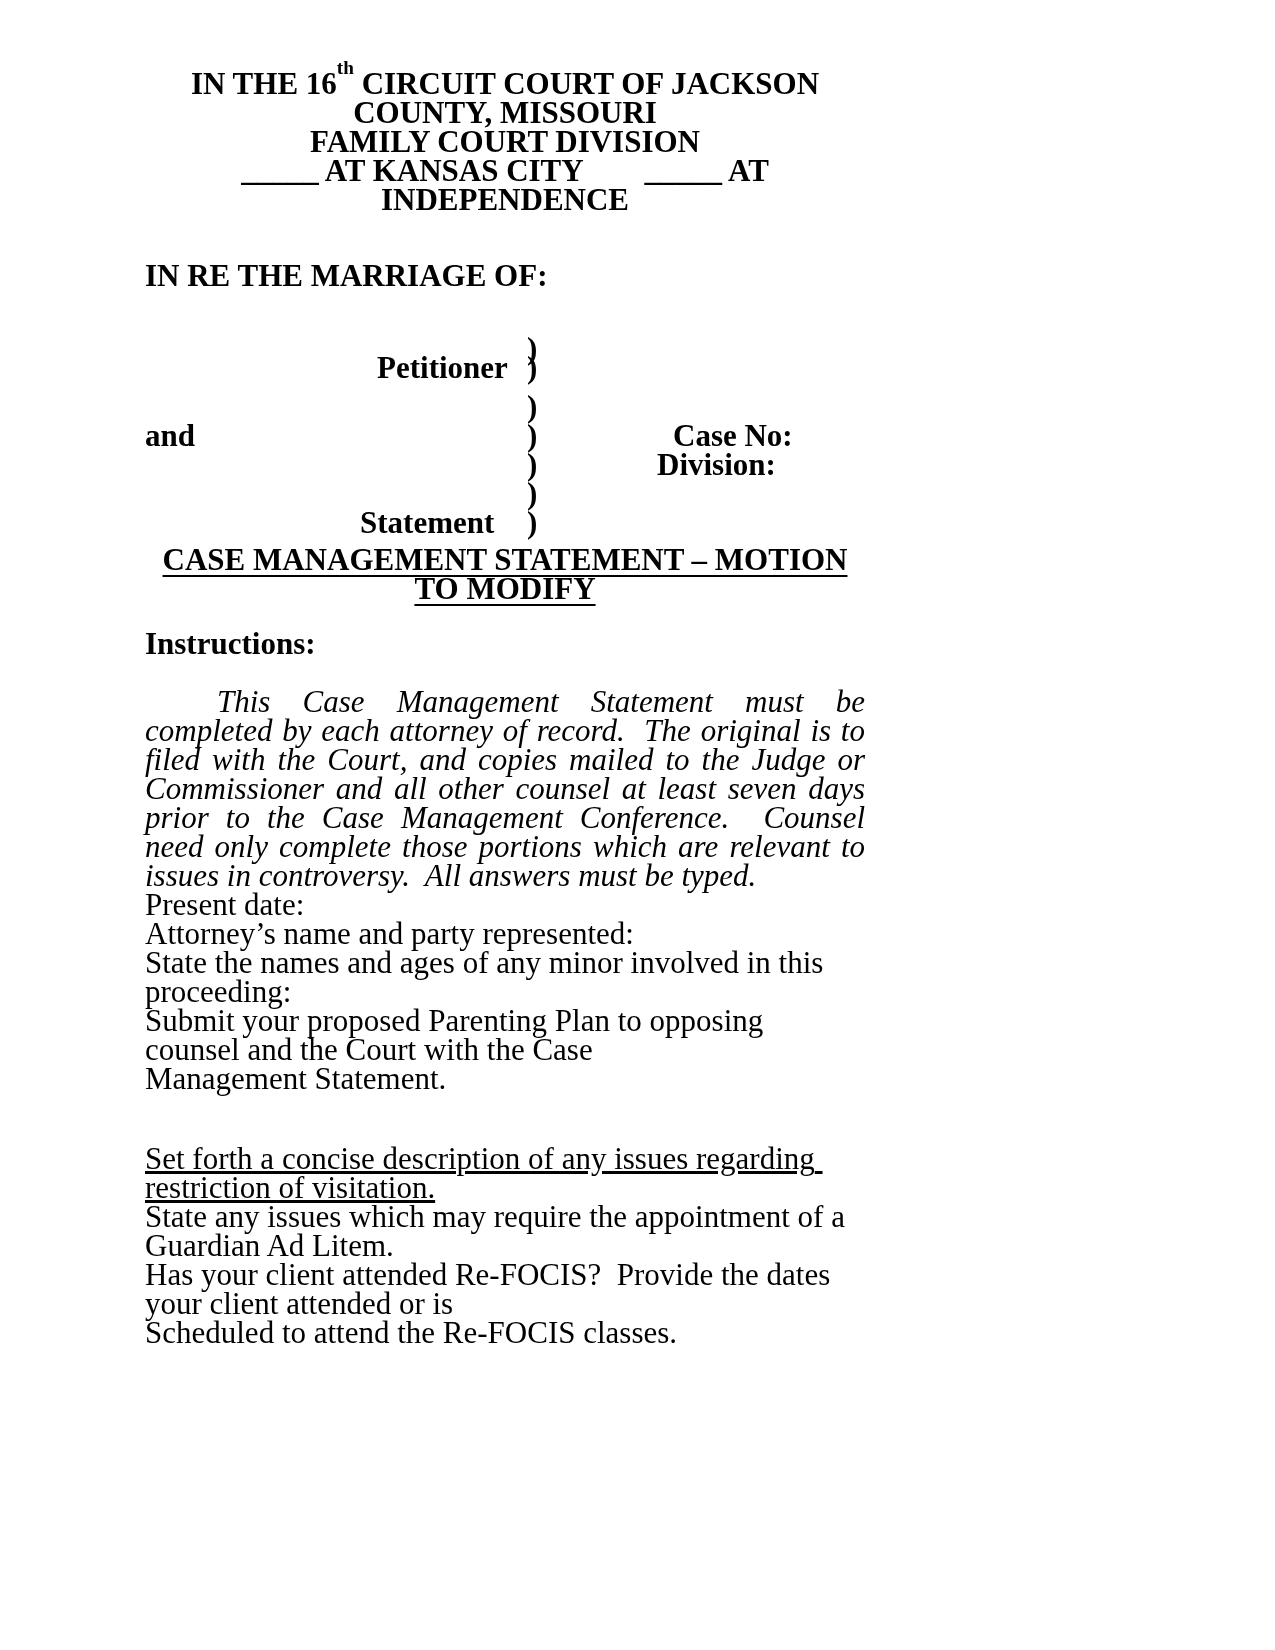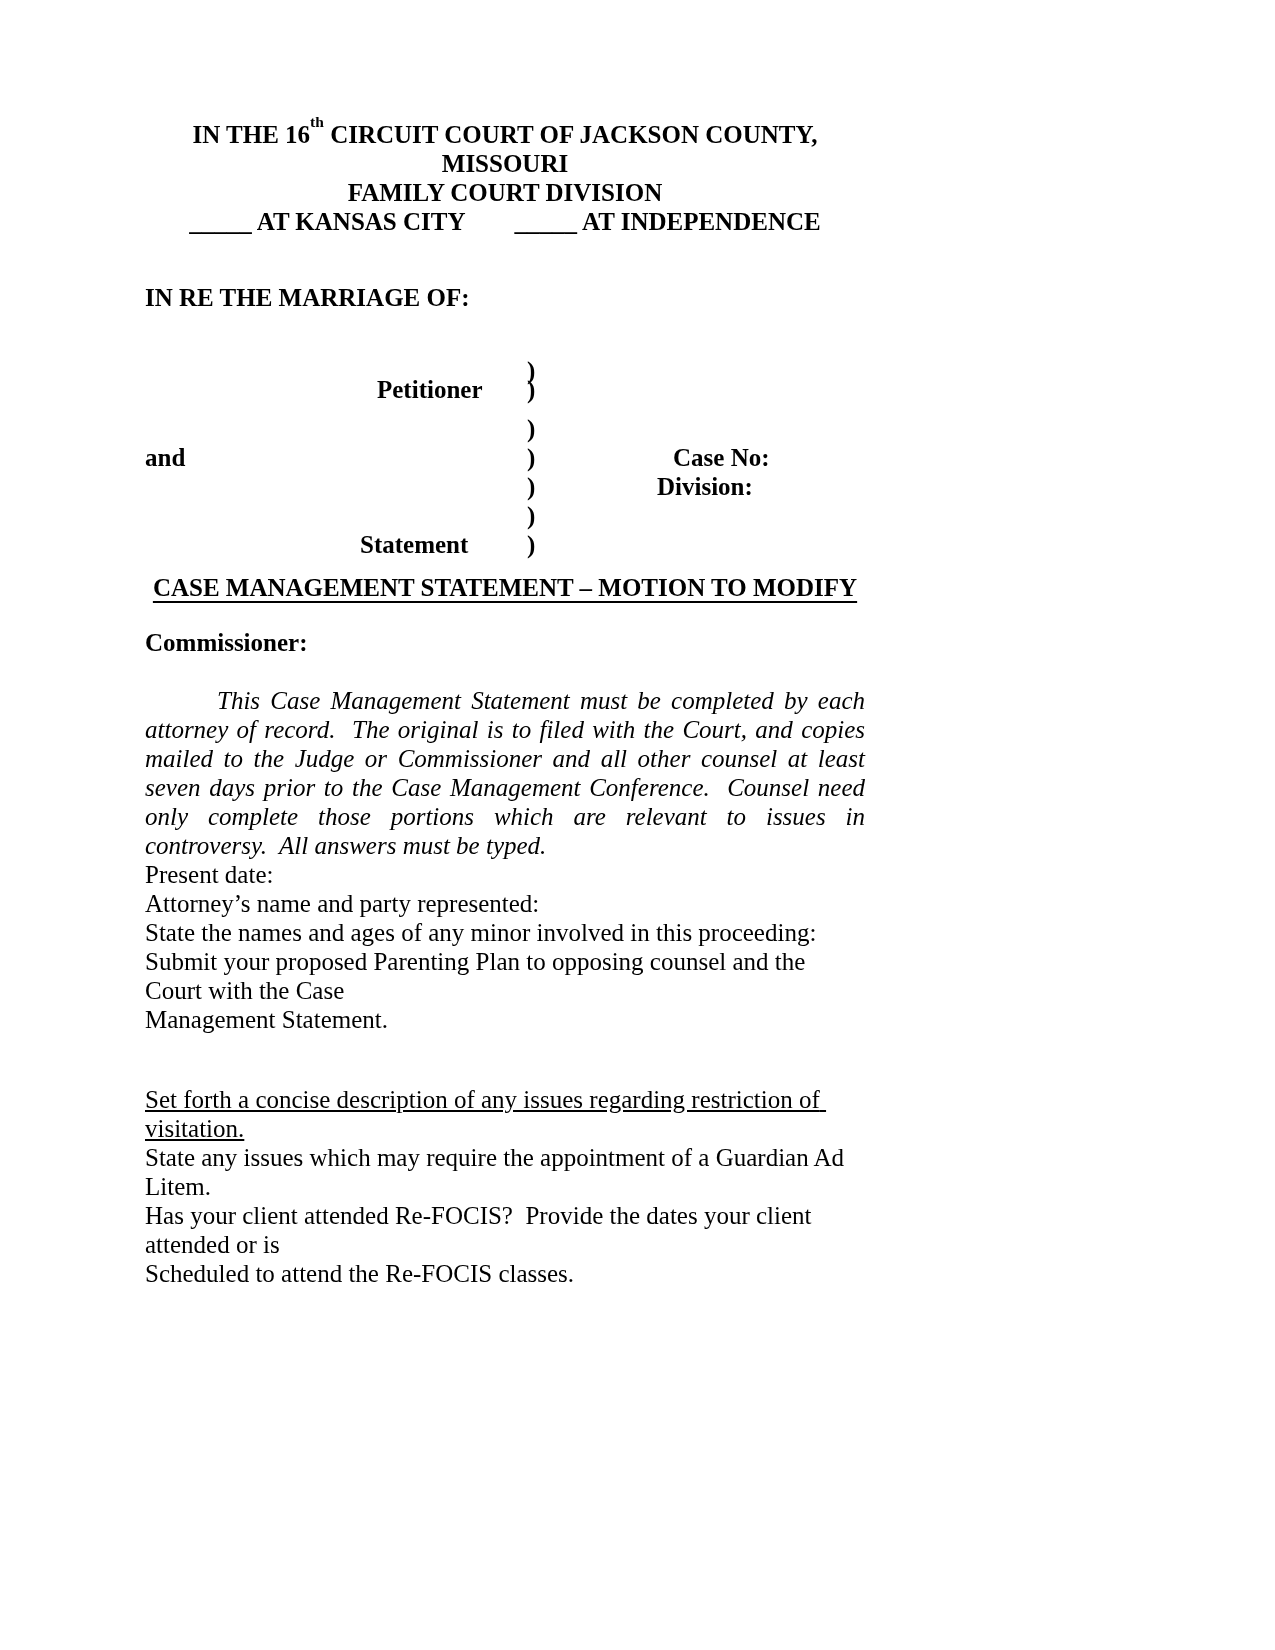--- a/index.html
+++ b/index.html
@@ -7,24 +7,24 @@
     padding: 0;
     background: #ffffff;
   }
   .page {
     position: relative;
     width: 1008px;
     height: 1650px;
     background: #ffffff;
     color: #000000;
     font-family: "Liberation Serif", "DejaVu Serif", serif;
-    font-size: 25px;
+    font-size: 31px;
     line-height: 29px;
     box-sizing: border-box;
-    padding: 114px 143px 0 145px;
+    padding: 62px 143px 0 145px;
     overflow: hidden;
   }
   .court-header { font-weight: bold; text-align: center; }
   .court-header .line { white-space: pre-wrap; }
   sup.ordinal {
     font-size: 0.62em;
     position: relative;
     top: -0.45em;
     font-weight: bold;
   }
@@ -46,21 +46,21 @@
   .r3 { top: 87px; }
   .r4 { top: 116px; }
   .r5 { top: 145px; }
   .r6 { top: 174px; }
   .petitioner-pos { left: 232px; }
   .and-pos { left: 0; }
   .caseno-pos { left: 528px; }
   .division-pos { left: 512px; }
   .respondent-pos { left: 215px; }
   .doc-title {
-    margin-top: 14px;
+    margin-top: 8px;
     text-align: center;
     font-weight: bold;
     text-decoration: underline;
     text-underline-offset: 5px;
     text-decoration-thickness: 2px;
   }
   .instructions-heading {
     margin-top: 26px;
     font-weight: bold;
   }
@@ -104,21 +104,21 @@
 
     <span class="petitioner-pos r1">Petitioner</span>
     <span class="and-pos r3">and</span>
     <span class="caseno-pos r3">Case No:</span>
     <span class="division-pos r4">Division:</span>
     <span class="respondent-pos r6">Statement</span>
   </div>
 
   <div class="doc-title">CASE MANAGEMENT STATEMENT – MOTION TO MODIFY</div>
 
-  <div class="instructions-heading">Commissioner:</div>
+  <div class="instructions-heading">Instructions:</div>
 
   <div class="instructions-body">This Case Management Statement must be completed by each attorney of record.  The original is to filed with the Court, and copies mailed to the Judge or Commissioner and all other counsel at least seven days prior to the Case Management Conference.  Counsel need only complete those portions which are relevant to issues in controversy.  All answers must be typed.</div>
 
   <div class="prompt">Present date:</div>
   <div class="prompt">Attorney’s name and party represented:</div>
   <div class="prompt">State the names and ages of any minor involved in this proceeding:</div>
   <div class="prompt">Submit your proposed Parenting Plan to opposing counsel and the Court with the Case
 Management Statement.</div>
   <div class="prompt extra-gap">Set forth a concise description of any issues regarding restriction of visitation.</div>
   <div class="prompt">State any issues which may require the appointment of a Guardian Ad Litem.</div>

